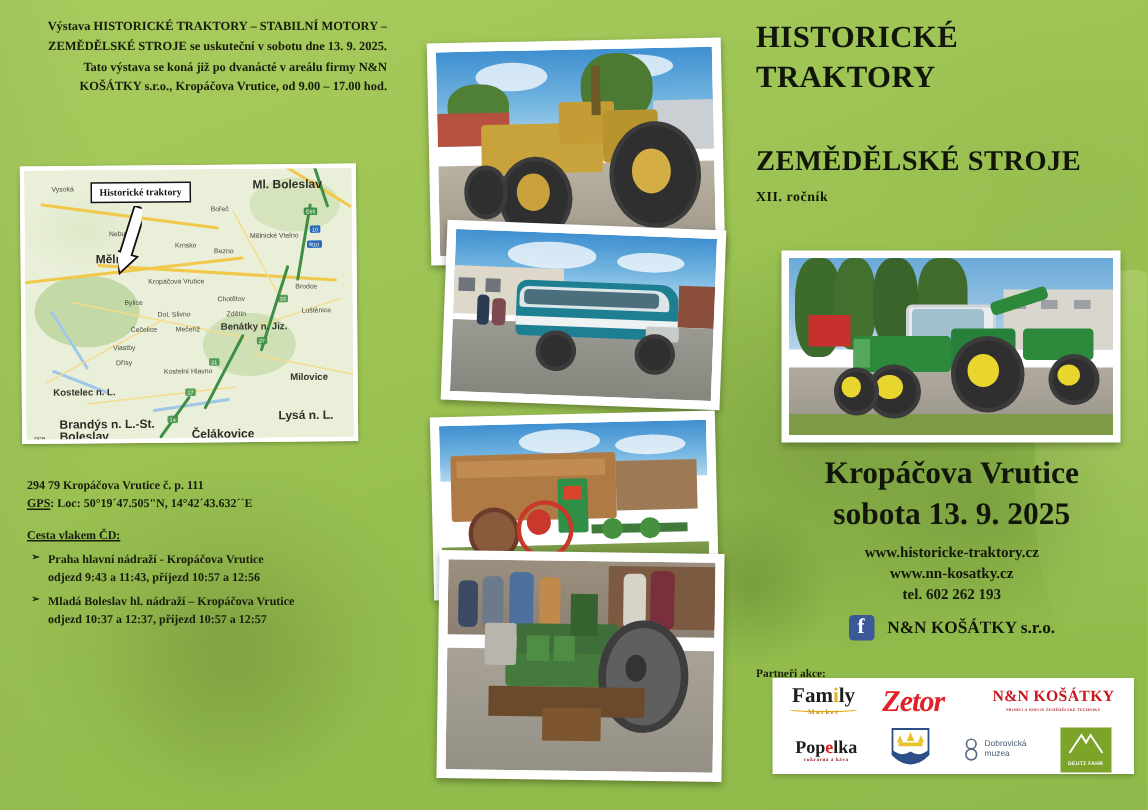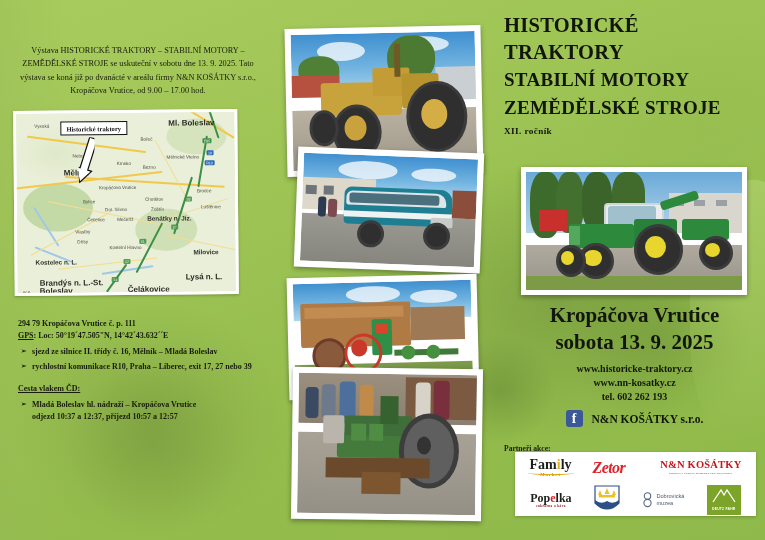--- a/index.html
+++ b/index.html
@@ -21,23 +21,23 @@
   .ghost{position:absolute;border-radius:50%;pointer-events:none;}
   .g1{left:440px;top:330px;width:120px;height:120px;background:radial-gradient(circle,rgba(70,105,35,.30),rgba(70,105,35,0) 65%);}
   .g2{left:560px;top:250px;width:200px;height:180px;background:radial-gradient(circle,rgba(74,110,38,.22),rgba(74,110,38,0) 68%);}
   .g3{left:60px;top:360px;width:190px;height:170px;background:radial-gradient(circle,rgba(86,120,45,.20),rgba(86,120,45,0) 68%);}
   .g4{left:690px;top:180px;width:110px;height:260px;border-radius:40%;background:linear-gradient(180deg,rgba(200,225,140,.35),rgba(200,225,140,0));}
   .g5{left:0px;top:0px;width:70px;height:540px;border-radius:0;background:linear-gradient(90deg,rgba(150,185,85,.35),rgba(150,185,85,0));}
 
   
   #left{position:absolute;left:0;top:0;width:270px;height:540px;}
   .intro{
-    position:absolute;left:18px;top:44px;width:240px;
-    font-size:8.3px;line-height:1.62;color:#181c0c;font-weight:normal;
-    text-align:center;
+    position:absolute;left:18px;top:11px;width:240px;
+    font-size:8.3px;line-height:1.62;color:#181c0c;font-weight:bold;
+    text-align:right;
   }
 
   
   #map{
     position:absolute;left:14px;top:110px;width:224px;height:185px;
     background:#eef3e3;border:3px solid #ffffff;box-sizing:border-box;
     overflow:hidden;box-shadow:0 1px 3px rgba(0,0,0,.28);
     transform:rotate(-.5deg);
   }
   .mapbase{position:absolute;inset:0;
@@ -131,21 +131,21 @@
   }
   .prow{display:flex;align-items:center;justify-content:space-around;height:40px;padding:0 4px;box-sizing:border-box;}
   .logo{display:flex;align-items:center;justify-content:center;}
 
   .family{font-family:"Liberation Serif",serif;font-weight:bold;font-size:14px;color:#1d1d1b;
     line-height:1;position:relative;text-align:center;}
   .family .dot{color:#e8b226;}
   .family .sub{display:block;font-size:4.6px;color:#c08a1a;letter-spacing:1px;margin-top:1px;}
   .family .swash{position:absolute;left:-2px;right:-2px;bottom:3px;height:3px;
     border-bottom:1.4px solid #e0a516;border-radius:50%;}
-  .zetor{font-family:"Liberation Serif",serif;font-style:italic;font-weight:bold;font-size:16px;
+  .zetor{font-family:"Liberation Serif",serif;font-style:italic;font-weight:bold;font-size:20px;
     color:#e02128;letter-spacing:-.6px;}
   .nn{font-family:"Liberation Serif",serif;font-weight:bold;font-size:10.5px;color:#c8161d;
     letter-spacing:.2px;text-align:center;line-height:1;margin-left:14px;}
   .nn .tiny{display:block;font-size:2.6px;color:#b03038;letter-spacing:.2px;margin-top:2px;}
   .popelka{font-family:"Liberation Serif",serif;font-weight:bold;font-size:12px;color:#1d1d1b;
     position:relative;text-align:center;line-height:1;}
   .popelka .o{color:#e02128;}
   .popelka .sub{display:block;font-size:3.4px;color:#8a1418;letter-spacing:.4px;margin-top:1px;}
   .crest{width:26px;height:30px;position:relative;}
   .dm{display:flex;align-items:center;gap:3px;}
@@ -240,27 +240,25 @@
       <div class="callout">Historické traktory</div>
       <svg class="arrow" viewBox="0 0 16 46">
         <polygon points="4,0 12,0 12,32 16,32 8,46 0,32 4,32" fill="#ffffff" stroke="#111111" stroke-width="1.2" transform="rotate(18 8 23)"></polygon>
       </svg>
     </div>
 
     <div class="addr">
       <div>294 79 Kropáčova Vrutice č. p. 111</div>
       <div class="gps"><u>GPS</u><span>: Loc: 50°19´47.505"N, 14°42´43.632´´E</span></div>
 
-      <ul class="dirs">
-        <li>sjezd ze silnice II. třídy č. 16, Mělník – Mladá Boleslav</li>
-        <li>rychlostní komunikace R10, Praha – Liberec, exit 17, 27 nebo 39</li>
-      </ul>
 
       <div class="sect">Cesta vlakem ČD:</div>
       <ul class="dirs">
+        <li style="white-space:pre-line;">Praha hlavní nádraží - Kropáčova Vrutice
+odjezd 9:43 a 11:43, příjezd 10:57 a 12:56</li>
         <li style="white-space:pre-line;">Mladá Boleslav hl. nádraží – Kropáčova Vrutice
 odjezd 10:37 a 12:37, příjezd 10:57 a 12:57</li>
       </ul>
     </div>
   </div>
 
   <div id="center">
 
     <div class="photo p1">
       <div class="inner">
@@ -352,21 +350,20 @@
         <div class="rect" style="left:36%;top:70%;width:22%;height:16%;background:#7d5630;"></div>
         <div class="rect" style="left:14%;top:30%;width:12%;height:20%;background:#b9b5ac;border-radius:2px;"></div>
       </div>
     </div>
   </div>
 
   <div id="right">
 
     <div class="title t1">HISTORICKÉ</div>
     <div class="title t2">TRAKTORY</div>
-    <div class="title t3">STABILNÍ MOTORY</div>
     <div class="title t4">ZEMĚDĚLSKÉ STROJE</div>
     <div class="title t5">XII. ročník</div>
 
     <div class="bigphoto">
       <div class="inner" style="width:100%;height:100%;overflow:hidden;position:relative;">
         <div class="sky" style="height:52%;background:linear-gradient(180deg,#6aa9d8,#b6d6ea);"></div>
         <div class="blob" style="left:2%;top:0;width:14%;height:56%;background:#3d6b2c;border-radius:40%;"></div>
         <div class="blob" style="left:14%;top:0;width:13%;height:52%;background:#436f2f;border-radius:40%;"></div>
         <div class="blob" style="left:26%;top:0;width:14%;height:50%;background:#3a642a;border-radius:40%;"></div>
         <div class="blob" style="left:40%;top:0;width:15%;height:44%;background:#416b2d;border-radius:40%;"></div>

